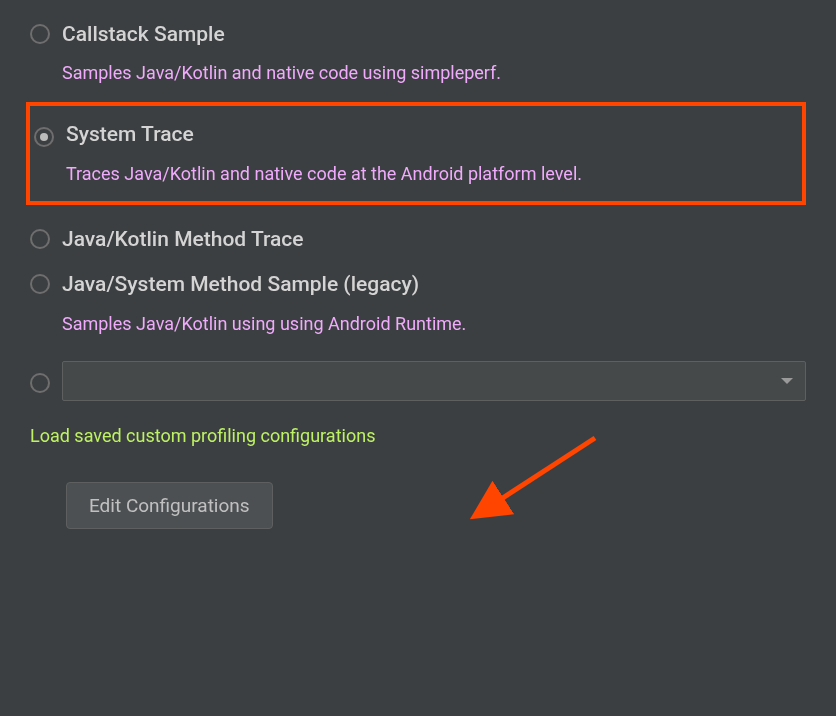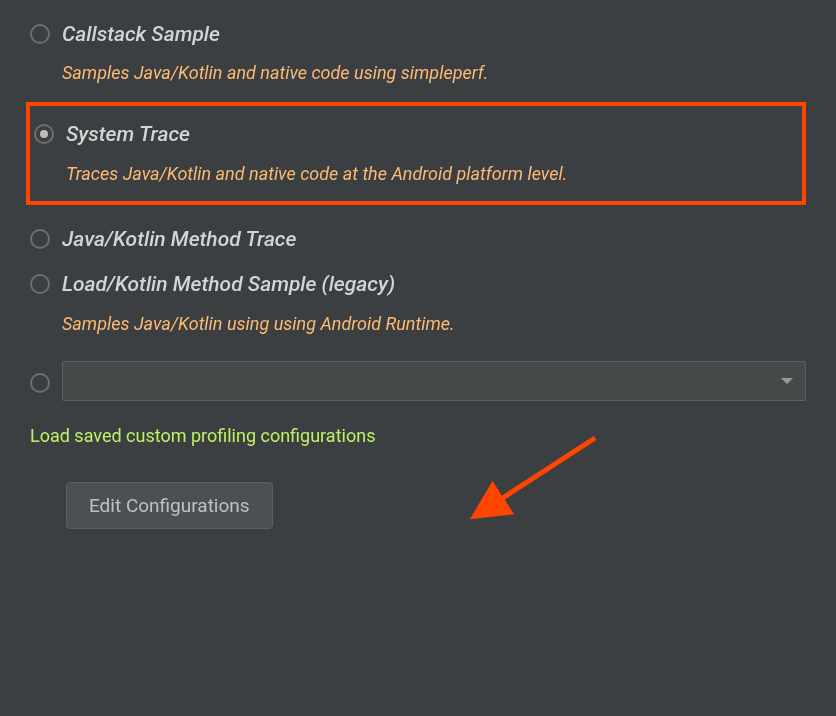--- a/index.html
+++ b/index.html
@@ -17,21 +17,20 @@
       overflow: hidden;
     }
     .option-row {
       display: flex;
       align-items: flex-start;
       gap: 12px;
       margin-bottom: 8px;
     }
     .option-block {
       margin-bottom: 16px;
-      font-style: italic;
     }
     .option-block.highlighted {
       border: 4px solid #ff4500;
       padding: 14px 10px 14px 0;
       margin-left: -4px;
       margin-bottom: 20px;
       margin-top: 2px;
     }
     .radio {
       width: 20px;
@@ -53,28 +52,29 @@
       border-radius: 50%;
     }
     .option-title {
       font-size: 21px;
       font-weight: 500;
       color: #d4d4d4;
       line-height: 1.4;
     }
     .option-desc {
       font-size: 18px;
-      color: #fdba74;
+      color: #f0abfc;
       line-height: 1.5;
       margin-left: 32px;
       margin-top: 10px;
       max-width: 720px;
     }
     .highlighted .option-row {
       padding-left: 4px;
+      align-items: center;
     }
     .highlighted .option-desc {
       margin-left: 36px;
     }
     .dropdown-row {
       display: flex;
       align-items: center;
       gap: 12px;
       margin-top: 24px;
       margin-bottom: 24px;
@@ -151,21 +151,21 @@
 <div class="option-block">
   <div class="option-row">
     <div class="radio"></div>
     <div class="option-title">Java/Kotlin Method Trace</div>
   </div>
 </div>
 
 <div class="option-block">
   <div class="option-row">
     <div class="radio"></div>
-    <div class="option-title">Load/Kotlin Method Sample (legacy)</div>
+    <div class="option-title">Java/System Method Sample (legacy)</div>
   </div>
   <div class="option-desc">Samples Java/Kotlin using using Android Runtime.</div>
 </div>
 
 <div class="dropdown-row">
   <div class="radio"></div>
   <div class="dropdown">
     <span></span>
     <div class="dropdown-arrow"></div>
   </div>

